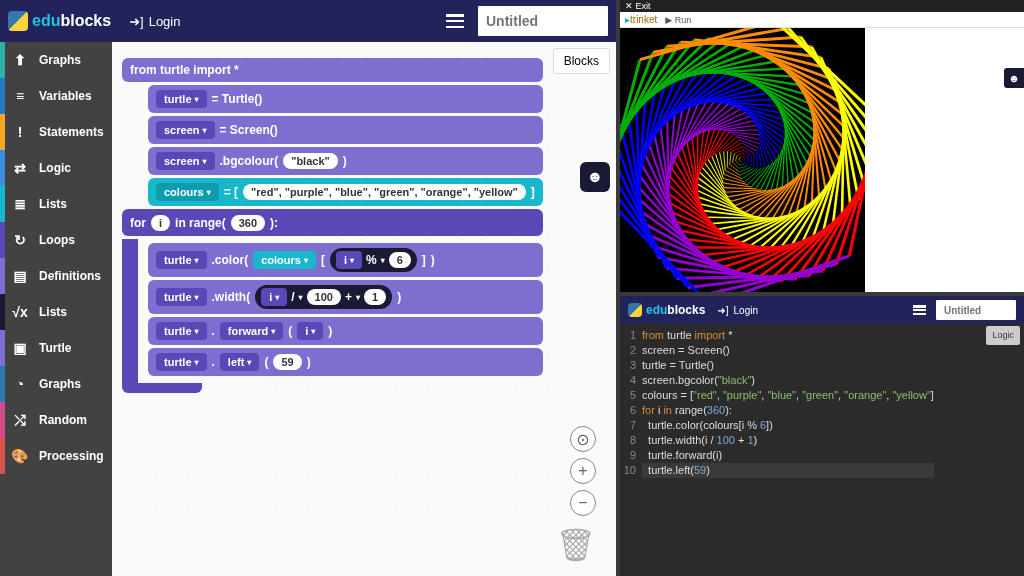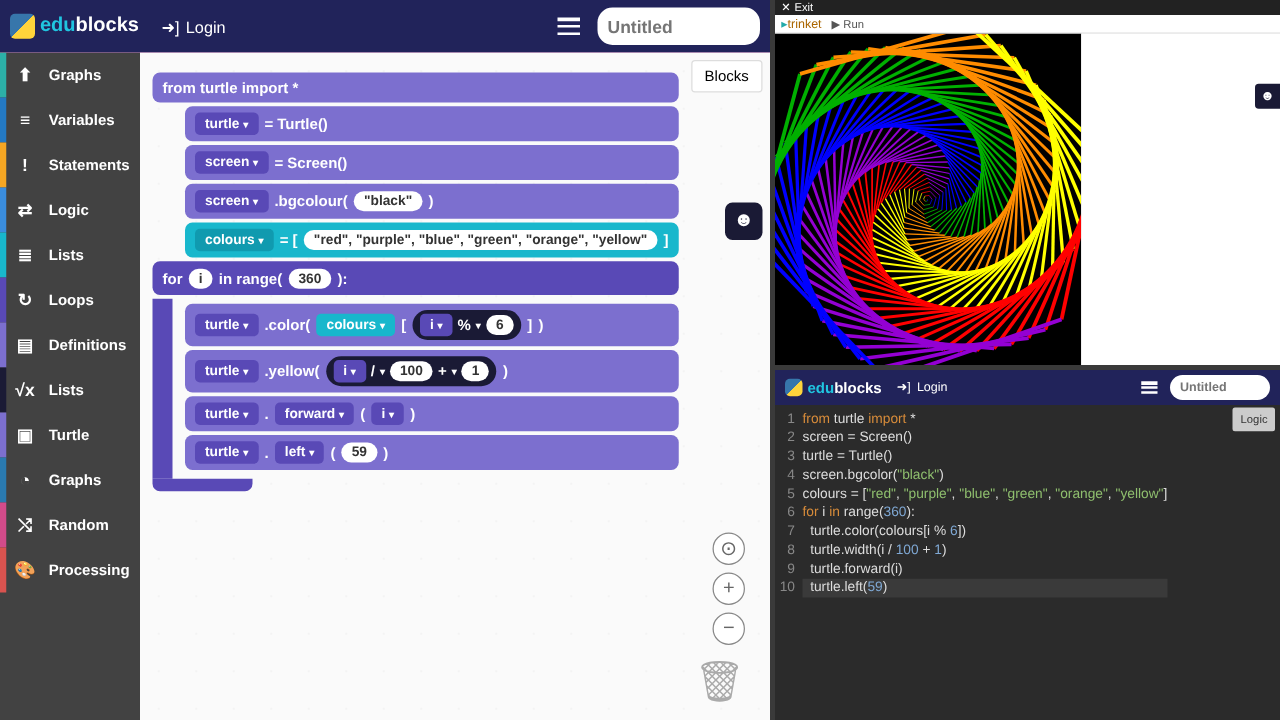--- a/index.html
+++ b/index.html
@@ -9,21 +9,21 @@
 .p1{left:0;top:0;width:616px;height:576px;display:flex;flex-direction:column}
 .topbar{height:42px;background:#21235a;display:flex;align-items:center;color:#fff;padding:0 8px}
 .logo-py{width:20px;height:20px;background:linear-gradient(135deg,#3776ab 50%,#ffd43b 50%);border-radius:4px;margin-right:4px}
 .logo-txt{font-weight:bold;font-size:16px}
 .logo-edu{color:#20c5e0}
 .logo-blocks{color:#fff}
 .login{margin-left:18px;font-size:13px;display:flex;align-items:center;gap:5px}
 .spacer{flex:1}
 .hamburger{width:18px;height:14px;margin-right:14px;display:flex;flex-direction:column;justify-content:space-between}
 .hamburger span{height:2.5px;background:#fff}
-.title-input{background:#fff;border:none;border-radius:12px;height:30px;width:130px;padding:0 8px;color:#888;font-size:14px;font-weight:bold}
+.title-input{background:#fff;border:none;border-radius:1px;height:30px;width:130px;padding:0 8px;color:#888;font-size:14px;font-weight:bold}
 .body1{flex:1;display:flex;position:relative;overflow:hidden}
 .sidebar{width:112px;background:#424242;display:flex;flex-direction:column}
 .sb-item{height:36px;display:flex;align-items:center;color:#fff;font-size:12px;font-weight:bold;padding-left:6px;border-left:5px solid;gap:10px}
 .sb-item .ic{width:18px;text-align:center;font-size:14px}
 .canvas{flex:1;background:#fafafa;position:relative}
 .canvas-bg{position:absolute;inset:0;opacity:0.07;background-image:radial-gradient(circle,#999 1px,transparent 1px);background-size:30px 30px}
 .blocks-tab{position:absolute;right:6px;top:6px;background:#fff;border:1px solid #ddd;padding:5px 10px;font-size:12px;border-radius:3px}
 .block-stack{position:absolute;left:10px;top:16px}
 .blk{background:#7c6fcf;color:#fff;border-radius:6px;padding:5px 8px;font-size:12px;font-weight:bold;display:flex;align-items:center;gap:5px;margin-bottom:3px;position:relative;white-space:nowrap}
 .blk-inner{margin-left:26px}
@@ -206,21 +206,21 @@
               <span class="pill">6</span>
             </span>
             <span>]</span>
               <span>)</span>
           </div>
           <div class="blk">
             <span class="chip">
                 <span>turtle</span>
                 <span class="tri">▾</span>
               </span>
-            <span>.yellow(</span>
+            <span>.width(</span>
             <span class="dark-expr">
               <span class="chip" style="background:#5949b6">
                   <span>i</span>
                   <span class="tri">▾</span>
                 </span>
               <span style="color:#fff">/</span>
                 <span class="tri" style="color:#fff">▾</span>
               <span class="pill">100</span>
               <span style="color:#fff">+</span>
                 <span class="tri" style="color:#fff">▾</span>

